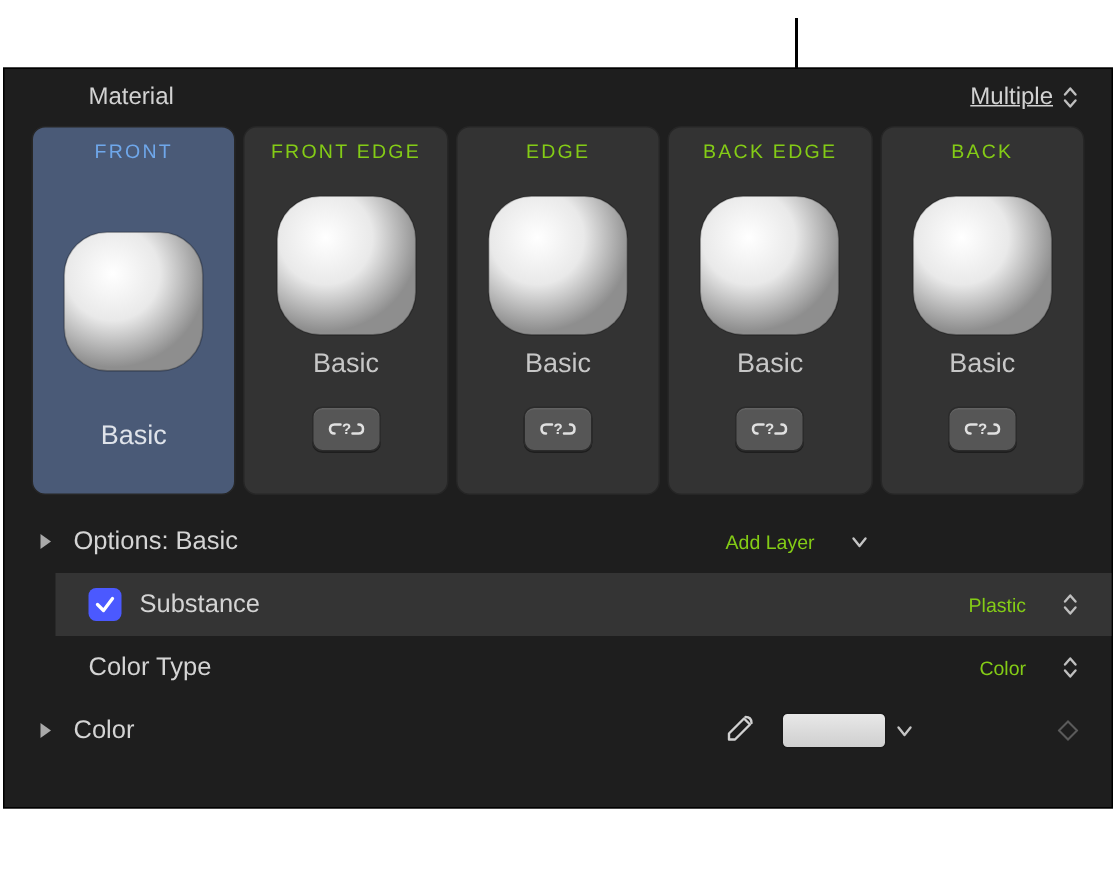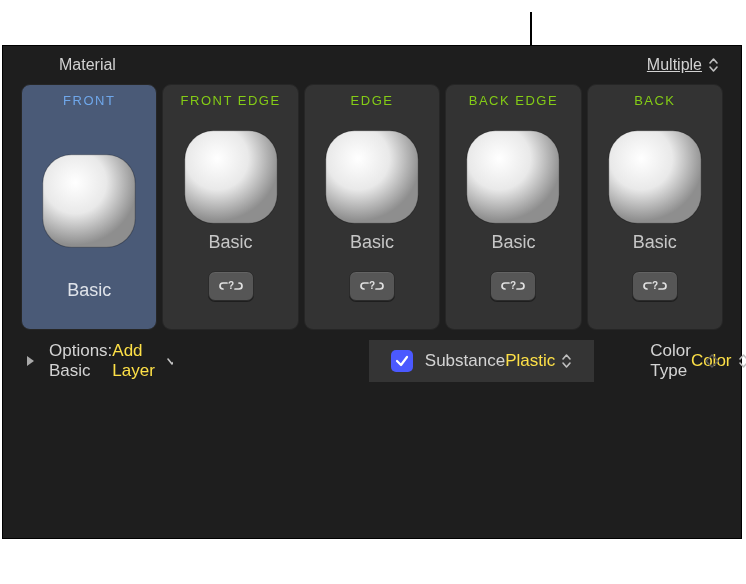--- a/index.html
+++ b/index.html
@@ -105,21 +105,21 @@
     border-radius: 7px;
     background: #565656;
     border: 1px solid #2b2b2b;
     display: flex;
     align-items: center;
     justify-content: center;
     box-shadow: inset 0 1px 0 rgba(255,255,255,0.08), 0 1px 0 rgba(0,0,0,0.4);
   }
 
   
-  .rows { display: flex; flex-direction: row; margin-top: 6px; }
+  .rows { display: flex; flex-direction: column; margin-top: 6px; }
   .row {
     display: flex;
     align-items: center;
     height: 42px;
     padding-left: 22px;
     padding-right: 22px;
   }
   .row.highlight { background: #343434; margin-left: 34px; }
   .caret {
     width: 18px;
@@ -140,23 +140,23 @@
   }
   .chk-on { background: #4b59ff; }
   .row-label {
     flex: 1;
     font-size: 17px;
     color: #d4d4d4;
   }
   .row-val {
     display: flex;
     align-items: center;
-    gap: 6px;
-    font-size: 17px;
-    color: #fde047;
+    gap: 24px;
+    font-size: 13px;
+    color: #84cc16;
   }
   .swatch {
     width: 70px;
     height: 24px;
     border-radius: 4px;
     border: 1px solid #1a1a1a;
     background: linear-gradient(#e8e8e8,#cfcfcf);
   }
   .eyedrop { color: #c8c8c8; margin-right: 18px; }
   .picker-group { display:flex; align-items:center; gap:6px; }

